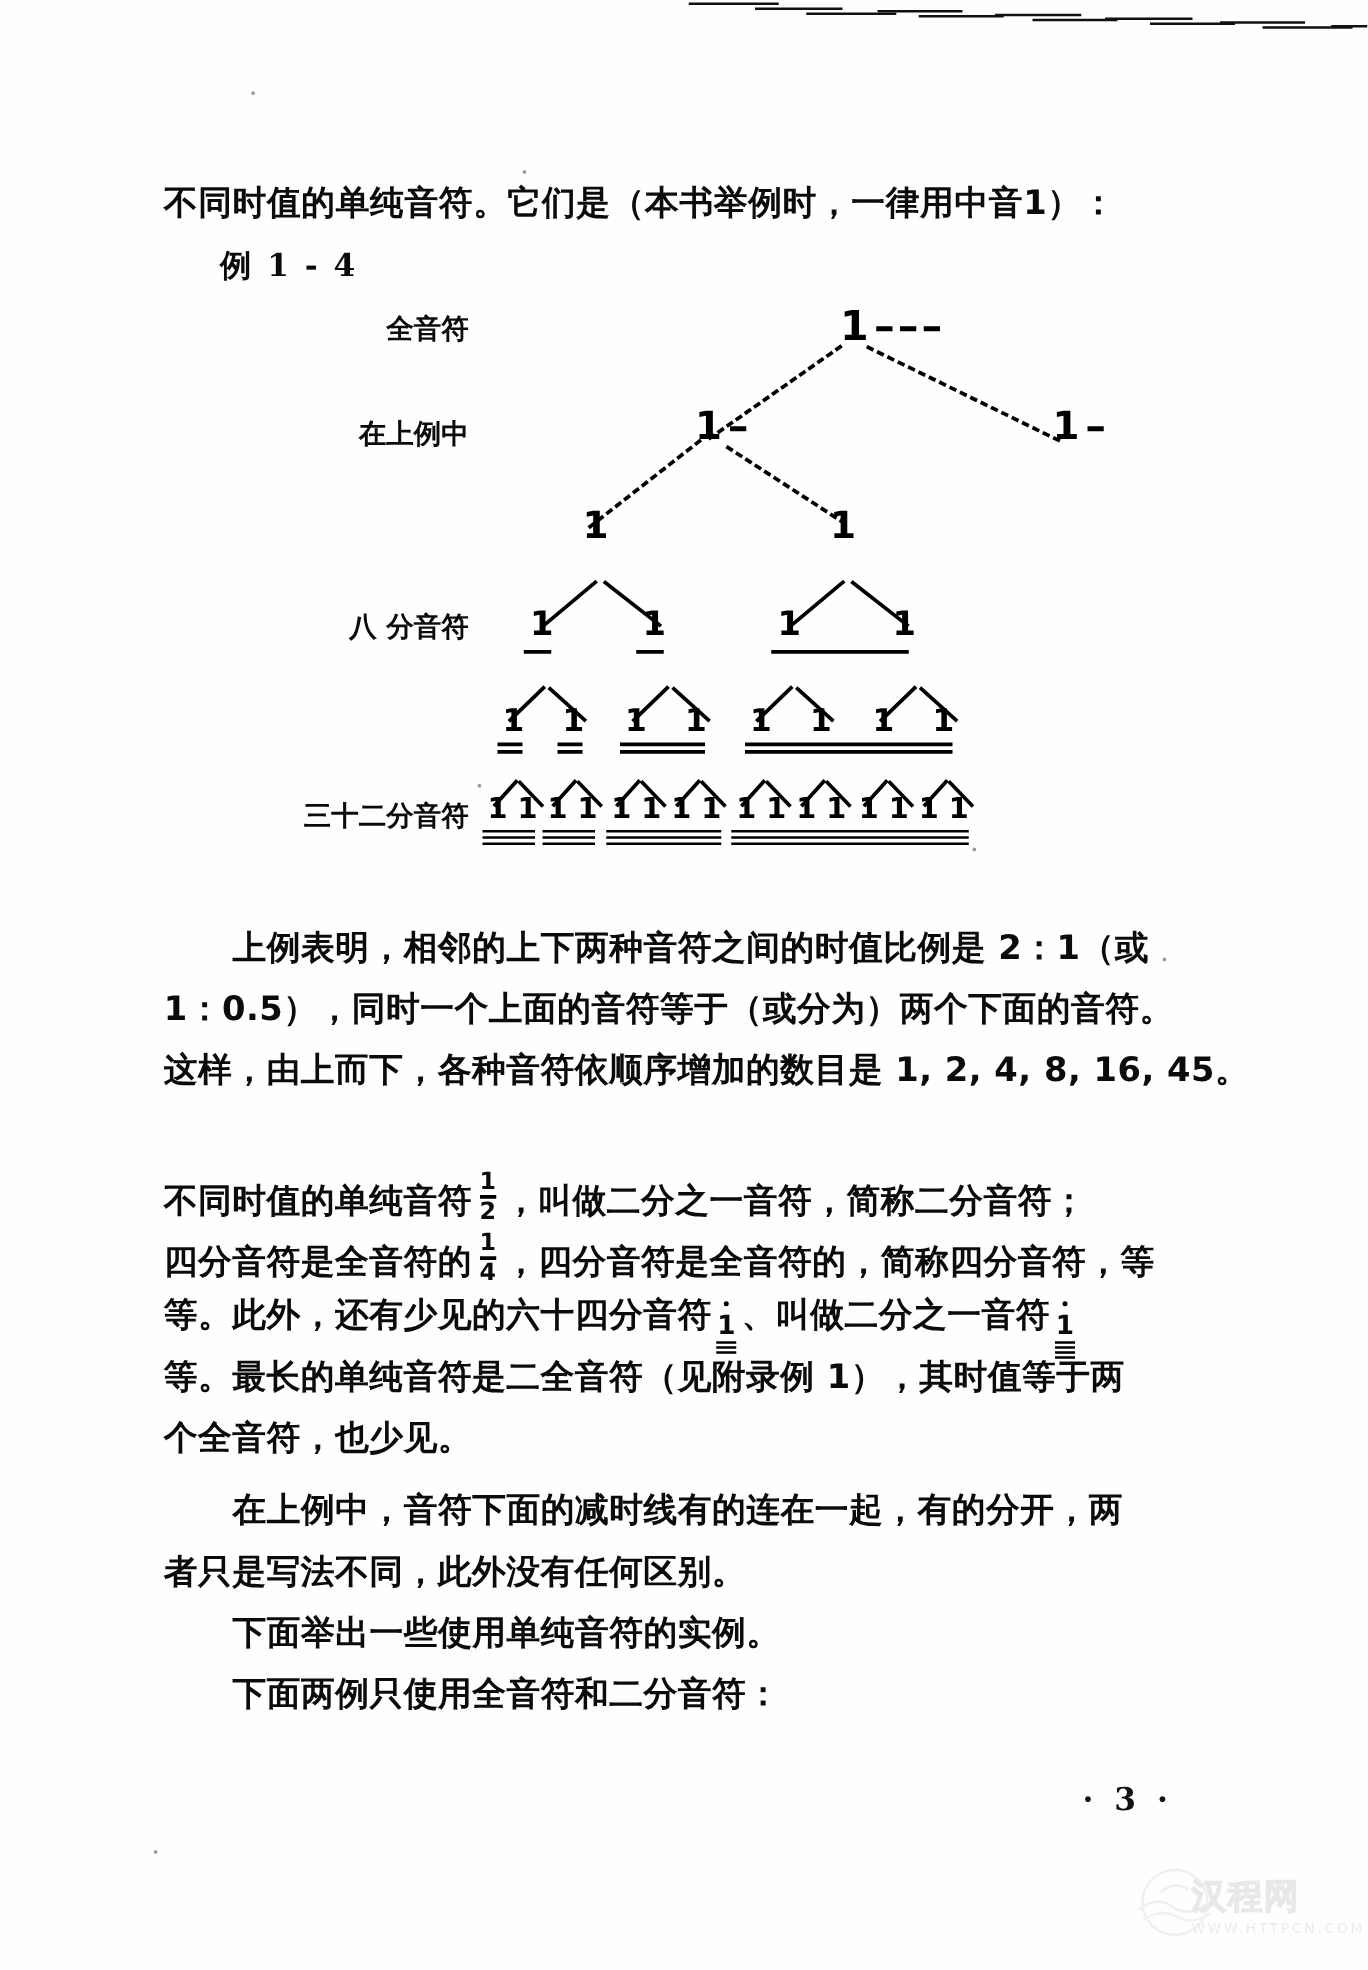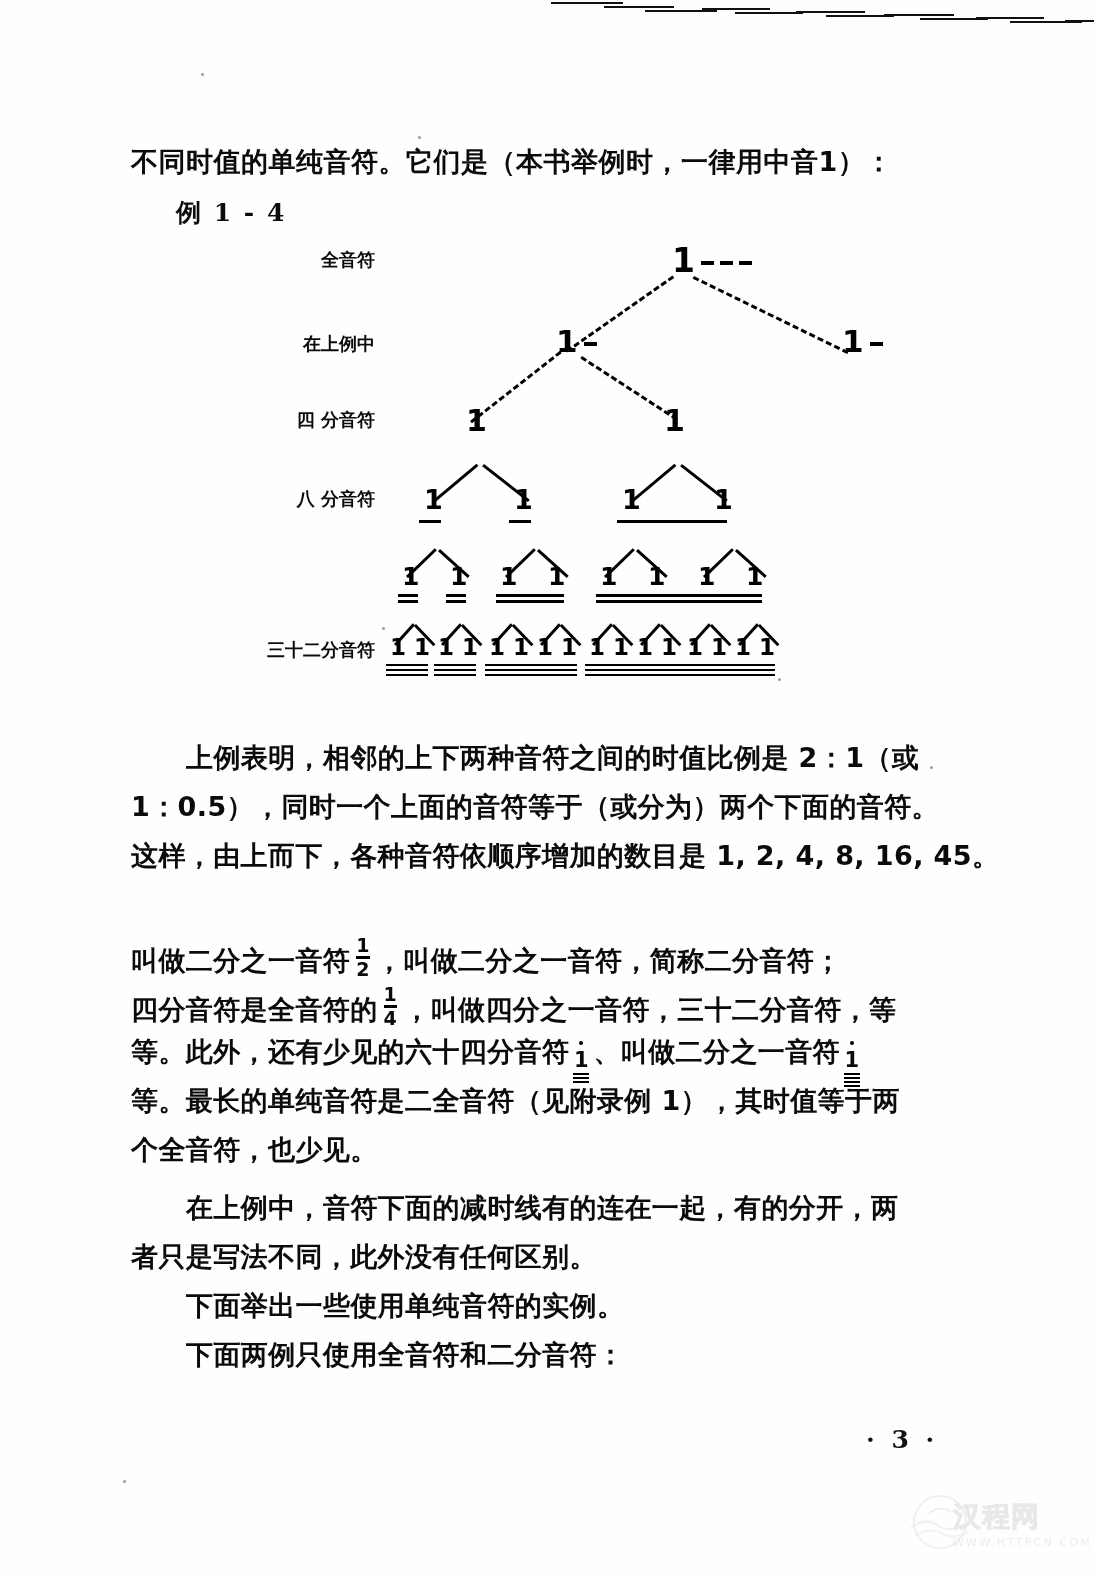--- a/index.html
+++ b/index.html
@@ -31,21 +31,21 @@
   }
   .lead{font-size:27px;left:131px;top:144px;}
   .exno{font-size:25px;left:176px;top:196px;letter-spacing:2px;
         font-family:"DejaVu Serif","Liberation Serif",serif;}
 
   
   .diagram{position:absolute;left:0;top:236px;width:1094px;height:440px;}
   .rowlabel{
     position:absolute;
     font-family:"DejaVu Sans","Liberation Sans",sans-serif;
-    font-weight:700;font-size:18px;color:#0b0b0b;white-space:nowrap;
+    font-weight:700;font-size:22px;color:#0b0b0b;white-space:nowrap;
     text-align:right;
   }
   .note{
     position:absolute;
     font-family:"DejaVu Sans","Liberation Sans",sans-serif;
     font-weight:700;
     color:#000;
     white-space:nowrap;
     line-height:1;
   }
@@ -149,21 +149,20 @@
   <div class="speck" style="left:382px;top:627px;width:3px;height:3px;"></div>
   <div class="speck" style="left:123px;top:1480px;width:3px;height:3px;"></div>
 
   <div class="tx lead">不同时值的单纯音符。它们是（本书举例时，一律用中音1）：</div>
   <div class="tx exno">例 1 - 4</div>
 
   <div class="diagram">
 
     <div class="rowlabel" style="left:120px;top:12px;width:255px;">全音符</div>
     <div class="rowlabel" style="left:120px;top:96px;width:255px;">在上例中</div>
-    <div class="rowlabel" style="left:120px;top:172px;width:255px;">四 分音符</div>
     <div class="rowlabel" style="left:120px;top:251px;width:255px;">八 分音符</div>
     <div class="rowlabel" style="left:90px;top:402px;width:285px;">三十二分音符</div>
 
     <div class="link dashed" style="left:566px;top:114px;width:130px;transform:rotate(-35deg);"></div>
     <div class="link dashed" style="left:694px;top:40px;width:172px;transform:rotate(26deg);"></div>
 
     <div class="link dashed" style="left:470px;top:185px;width:114px;transform:rotate(-38deg);"></div>
     <div class="link dashed" style="left:582px;top:120px;width:114px;transform:rotate(33deg);"></div>
 
     <div class="link" style="left:432px;top:265px;width:58px;transform:rotate(-40deg);"></div>
@@ -334,25 +333,25 @@
     <div class="beam" style="left:585px;top:433px;width:190px;height:2px;"></div>
     <div class="beam" style="left:585px;top:438px;width:190px;height:2px;"></div>
   </div>
 
   <div class="para" style="left:186px;top:740px;">上例表明，相邻的上下两种音符之间的时值比例是 2：1（或</div>
   <div class="para" style="left:131px;top:789px;">1：0.5），同时一个上面的音符等于（或分为）两个下面的音符。</div>
   <div class="para" style="left:131px;top:838px;">这样，由上而下，各种音符依顺序增加的数目是 1, 2, 4, 8, 16, 45。</div>
 
 
   <div class="para" style="left:131px;top:936px;">
-    <span>叫做二分之一音符</span><span class="frac"><b>1</b><span class="bar"></span><b>2</b></span><span>，叫做二分之一音符，简称二分音符；</span>
+    <span>不同时值的单纯音符</span><span class="frac"><b>1</b><span class="bar"></span><b>2</b></span><span>，叫做二分之一音符，简称二分音符；</span>
   </div>
 
   <div class="para" style="left:131px;top:985px;">
-    <span>四分音符是全音符的</span><span class="frac"><b>1</b><span class="bar"></span><b>4</b></span><span>，叫做四分之一音符，三十二分音符，等</span>
+    <span>四分音符是全音符的</span><span class="frac"><b>1</b><span class="bar"></span><b>4</b></span><span>，四分音符是全音符的，简称四分音符，等</span>
   </div>
 
   <div class="para" style="left:131px;top:1034px;">
     <span>等。此外，还有少见的六十四分音符</span><span class="ngly"><span class="updot"></span><span class="hd">1</span><span class="bms">
           <i></i>
           <i></i>
           <i></i>
         </span></span><span>、叫做二分之一音符</span><span class="ngly"><span class="updot"></span><span class="hd">1</span><span class="bms">
           <i></i>
           <i></i>

